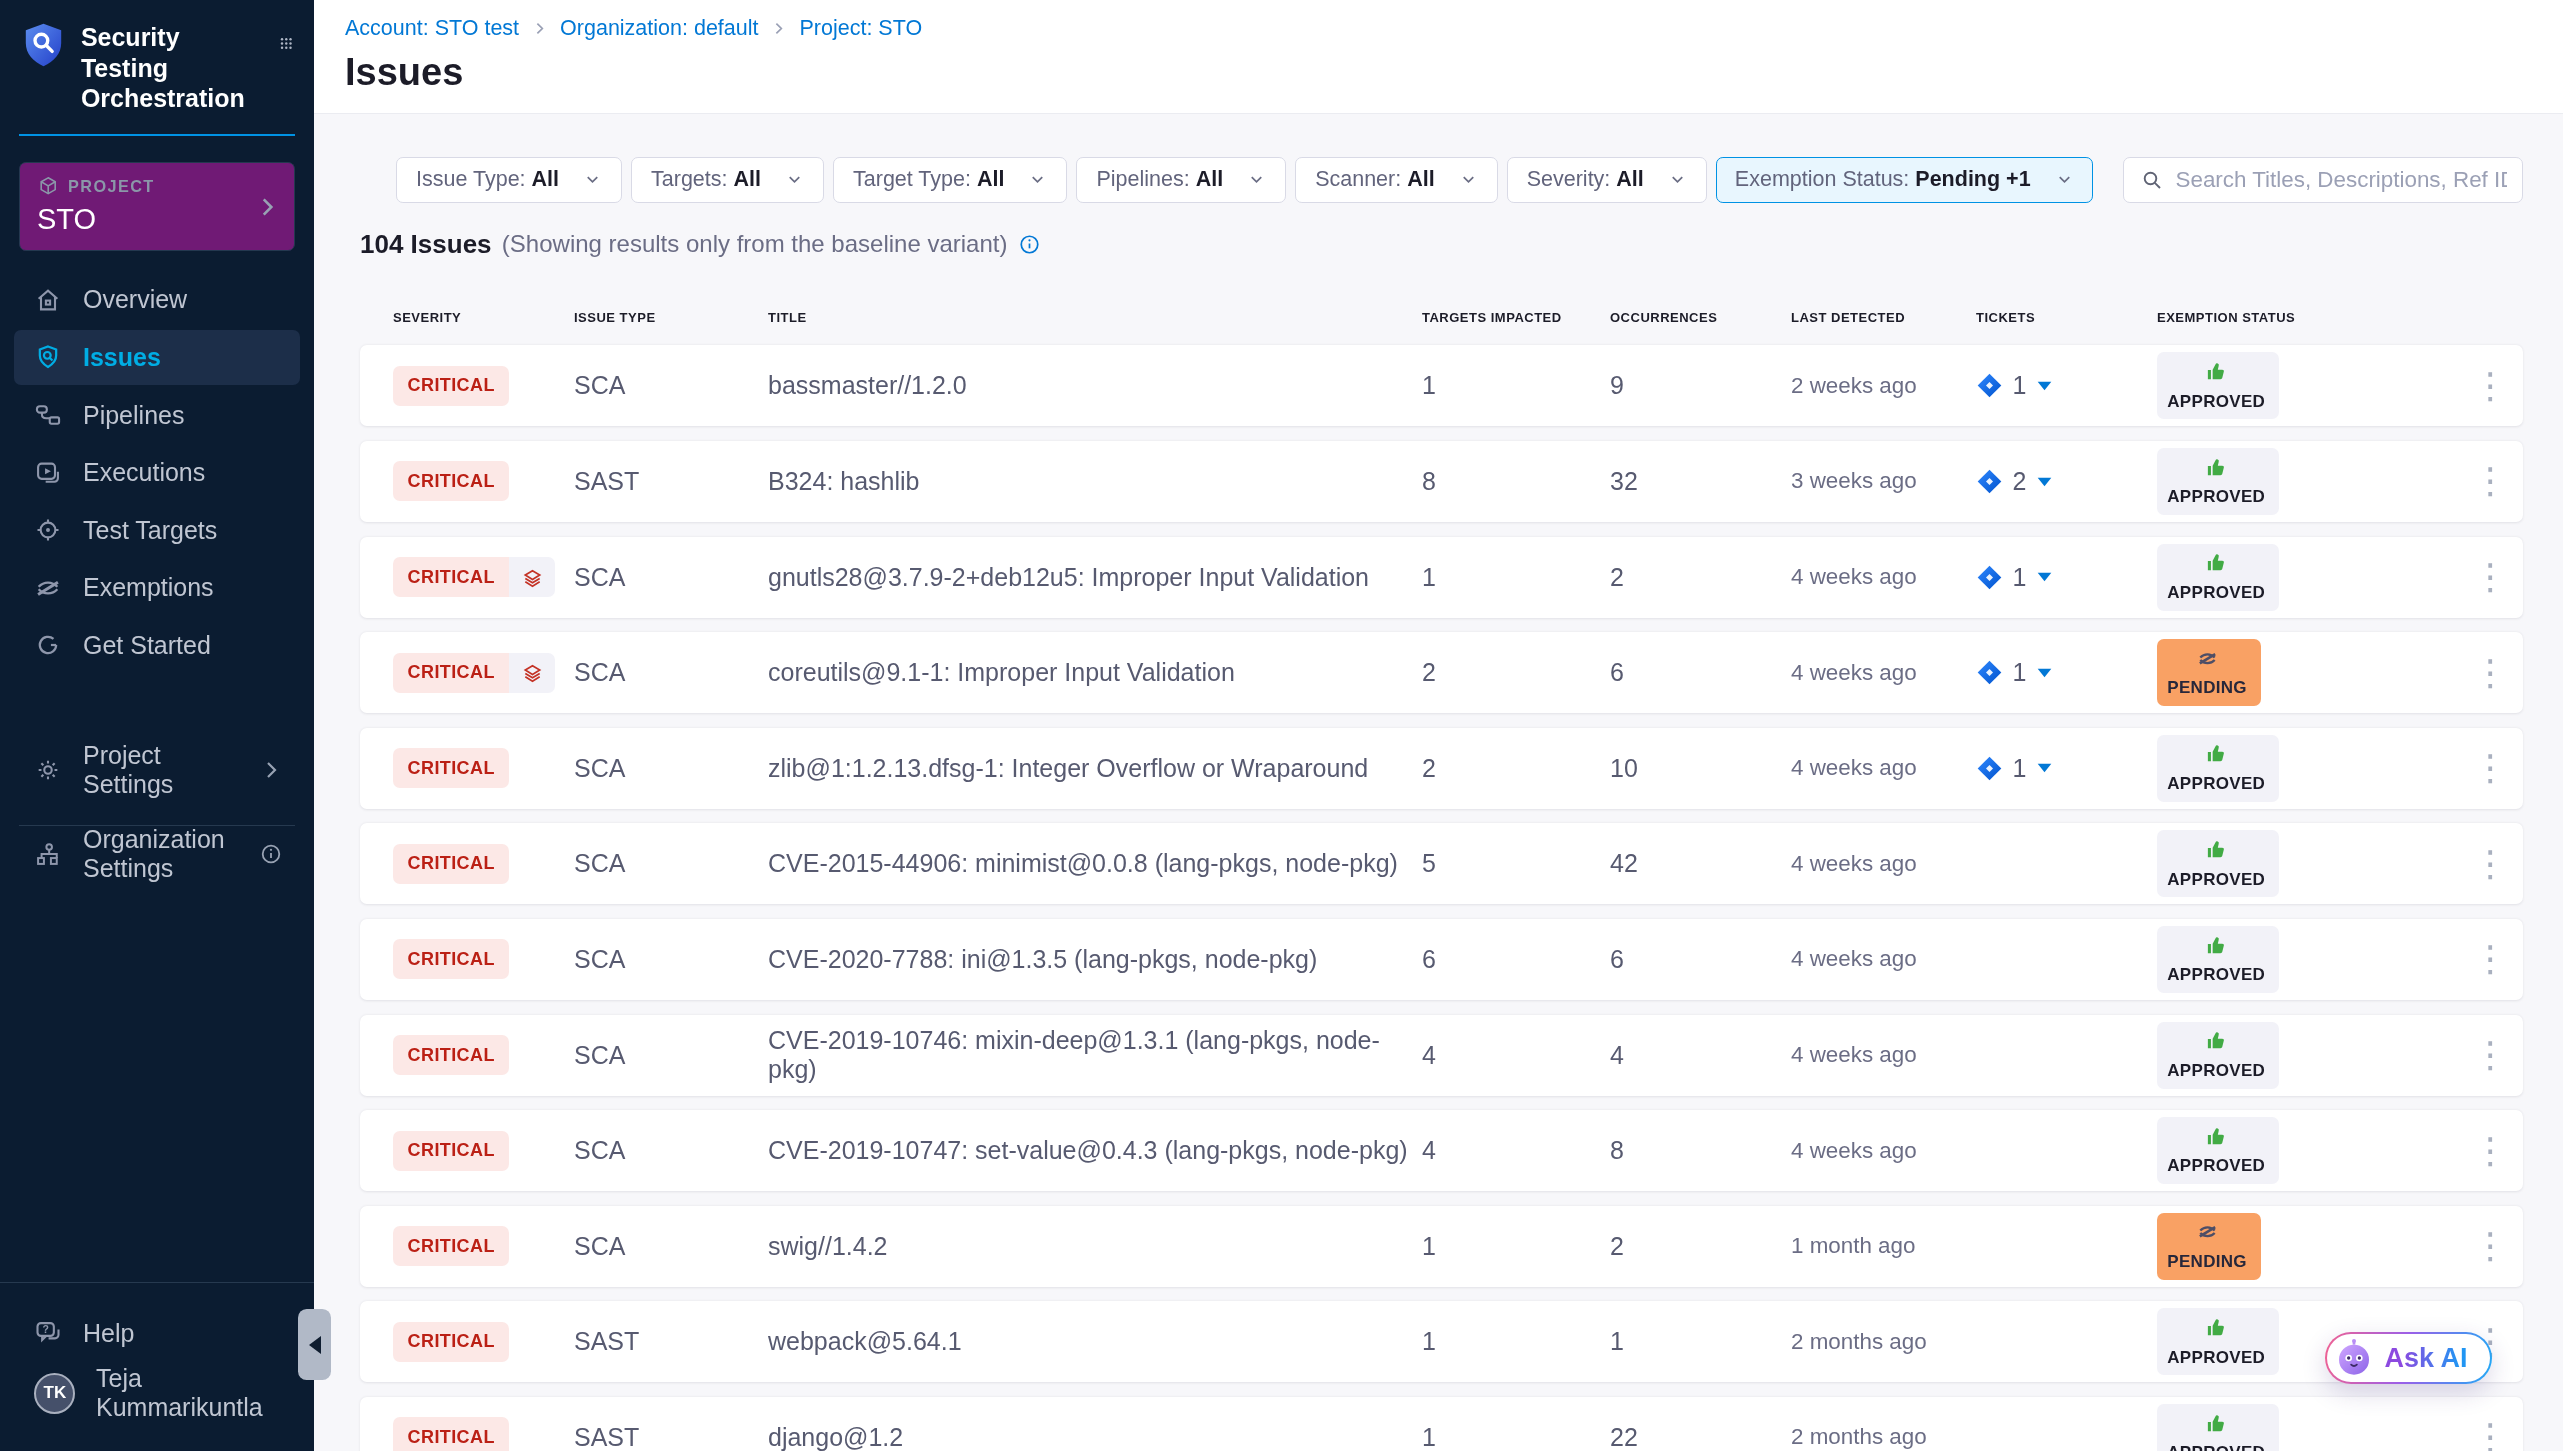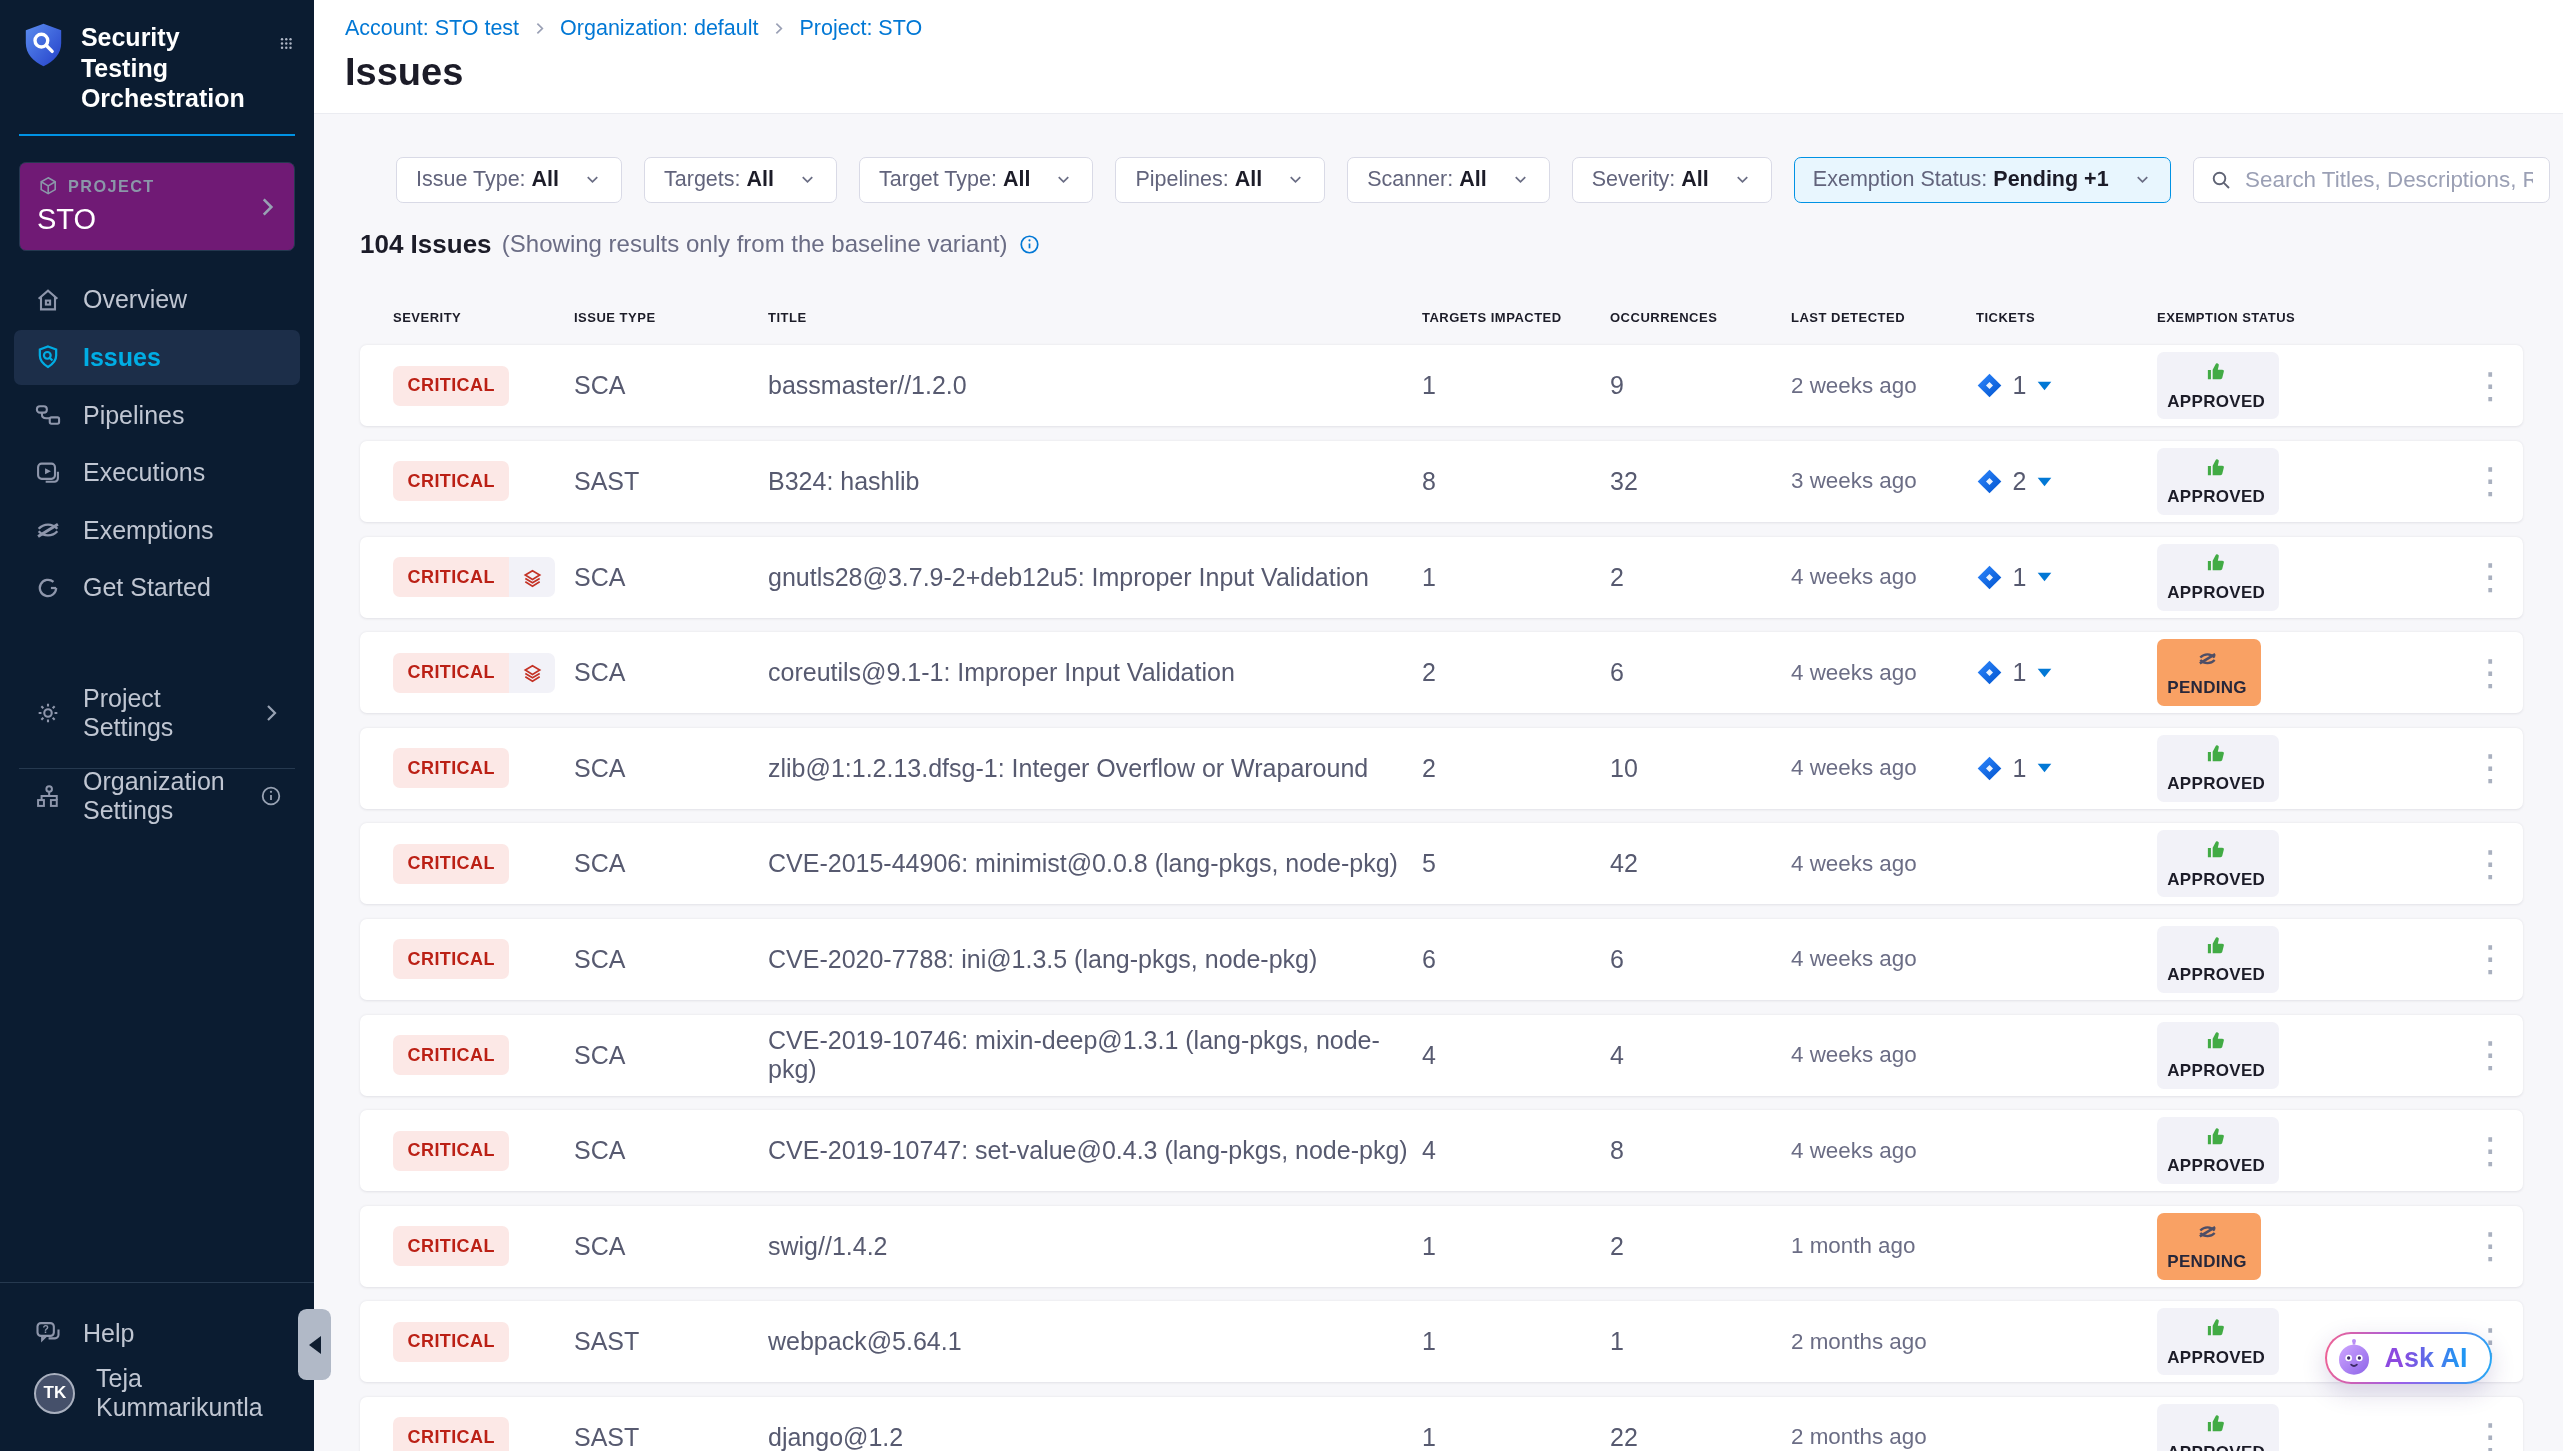--- a/index.html
+++ b/index.html
@@ -37,21 +37,21 @@
 
   
   .main { margin-left:314px; height:100%; }
   .topbar { background:#ffffff; padding:15.5px 40px 19px 31px; border-bottom:0.9px solid #ebecf1; }
   .breadcrumb { display:flex; align-items:center; gap:12px; font-size:21.5px; color:#0278d5; }
   .breadcrumb a { color:#0278d5; text-decoration:none; cursor:pointer; }
   .crumb-sep { color:#9aa0b5; width:17px; height:17px; }
   .page-title { margin-top:10.3px; font-size:38px; font-weight:700; color:#1c1c28; }
 
   .content { padding:43px 40px 0 46px; }
-  .filters { display:flex; align-items:flex-start; gap:22px;padding-left:36px; }
+  .filters { display:flex; align-items:flex-start; gap:9px;padding-left:36px; }
   .filter-btn { display:inline-flex; align-items:center; height:46px; padding:0 19px; gap:24px; background:#fff; border:0.9px solid #d9dae6; border-radius:6.9px; font-size:21.5px; color:#62647c; cursor:pointer; white-space:nowrap; }
   .filter-btn .val { color:#1c1c28; font-weight:700; margin-left:6px; }
   .filter-btn svg { width:19px; height:19px; color:#6a6d84; }
   .filter-btn.active { background:#e8f6fe; border:1.7px solid #0092e4; padding:0 18px; }
   .search-box { margin-left:auto; width:400px; height:46px; background:#fff; border:0.9px solid #d9dae6; border-radius:6.9px; display:flex; align-items:center; gap:12px; padding:0 15.5px; }
   .search-box svg { width:24px; height:24px; color:#5f6374; flex:0 0 auto; }
   .search-box input { border:none; outline:none; flex:1; font-size:22.4px; color:#1c1c28; font-family:"Liberation Sans", sans-serif; background:transparent; }
   .search-box input::placeholder { color:#9ba0b5; }
 
   .summary { margin-top:26px; display:flex; align-items:center; gap:10.3px; }
@@ -174,20 +174,28 @@
         </svg>
       <span>Pipelines</span>
     </div>
     <div class="nav-item">
       <svg viewBox="0 0 24 24" fill="none" stroke="currentColor" stroke-width="1.8">
           <rect x="3.5" y="4" width="14.5" height="13" rx="3"></rect>
           <path d="M9.5 8l5 2.5-5 2.5z" fill="currentColor" stroke="none"></path>
           <path d="M20.5 11v5.5a3 3 0 0 1-3 3H10"></path>
         </svg>
       <span>Executions</span>
+    </div>
+    <div class="nav-item">
+      <svg viewBox="0 0 24 24" fill="none" stroke="currentColor" stroke-width="1.8">
+          <circle cx="12" cy="12" r="6.3"></circle>
+          <circle cx="12" cy="12" r="1.7" fill="currentColor" stroke="none"></circle>
+          <path d="M12 3v3M12 18v3M3 12h3M18 12h3"></path>
+        </svg>
+      <span>Test Targets</span>
     </div>
     <div class="nav-item">
       <svg viewBox="0 0 24 24" fill="none" stroke="currentColor" stroke-width="2">
           <path d="M4 13c2.2 2.4 5 3.6 8 3.6s5.8-1.2 8-3.6"></path>
           <path d="M3.5 17.5L20.5 7" stroke-width="2.6"></path>
           <path d="M4 11c2.2-2.4 5-3.6 8-3.6s5.8 1.2 8 3.6"></path>
         </svg>
       <span>Exemptions</span>
     </div>
     <div class="nav-item">

